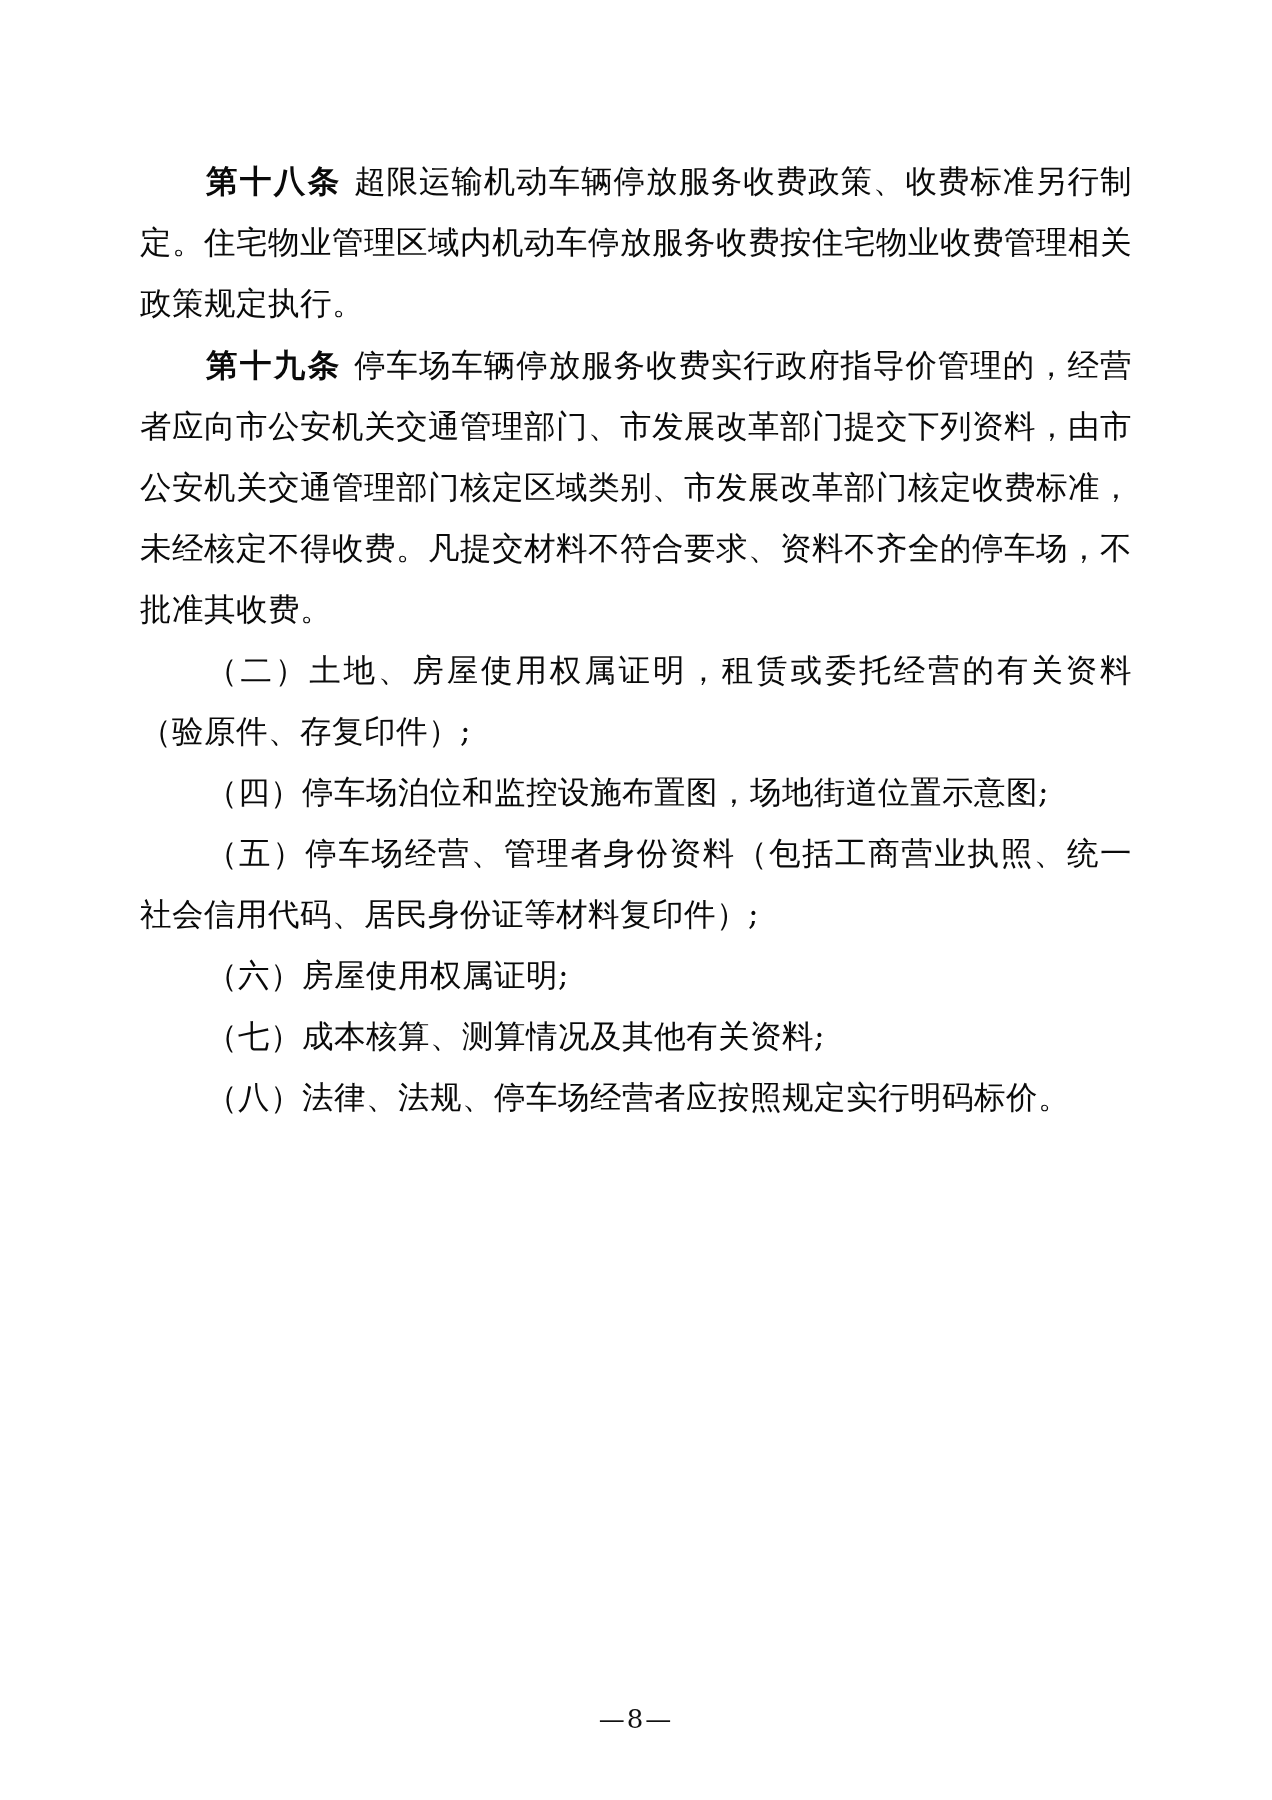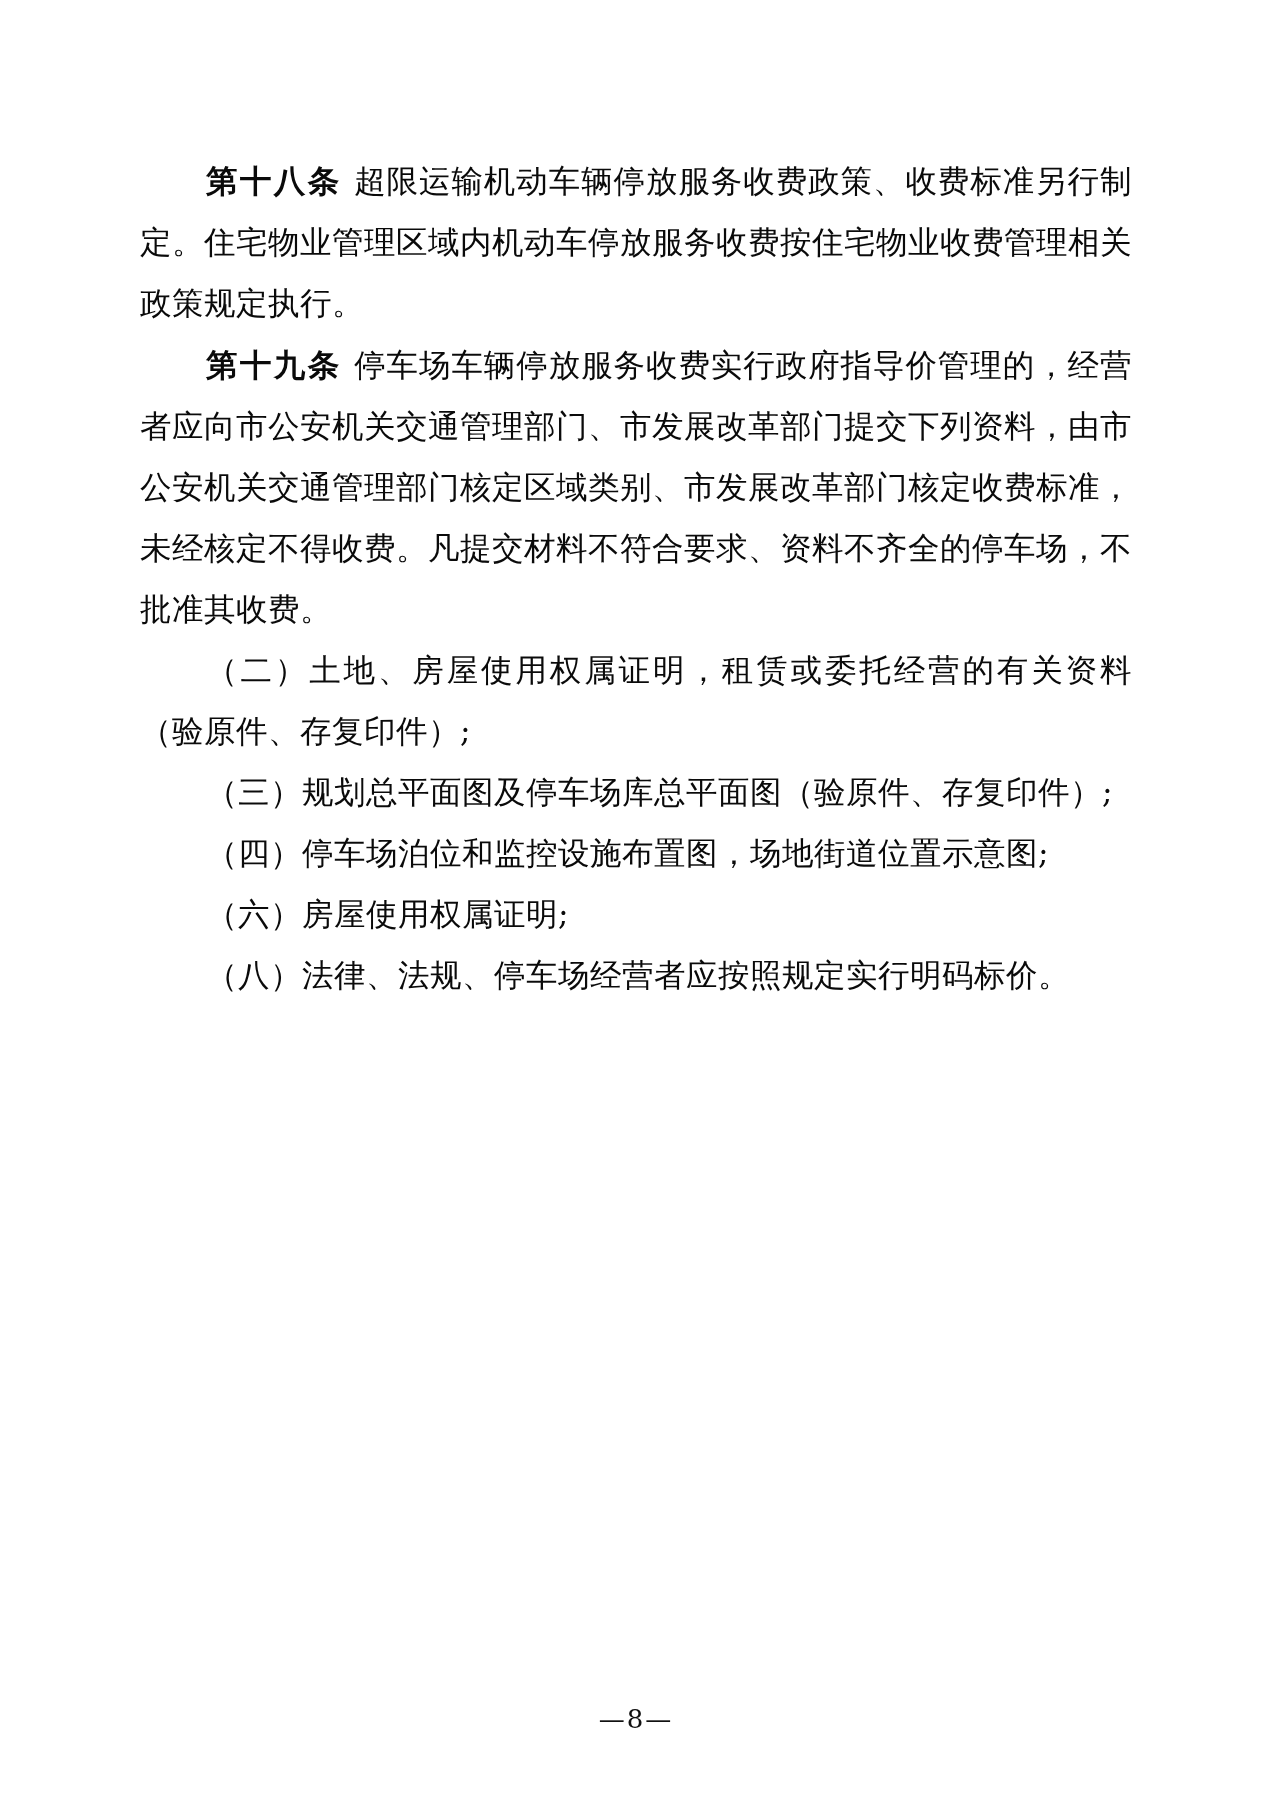--- a/index.html
+++ b/index.html
@@ -71,33 +71,36 @@
 
     <p class="para">
       <span class="lead art-title">第十九条</span><span class="art-gap"></span><span>停车场车辆停放服务收费实行政府指导价管理的，经营者应向市公安机关交通管理部门、市发展改革部门提交下列资料，由市公安机关交通管理部门核定区域类别、市发展改革部门核定收费标准，未经核定不得收费。凡提交材料不符合要求、资料不齐全的停车场，不批准其收费。</span>
     </p>
 
 
     <p class="para">
       <span class="lead">（二）土地、房屋使用权属证明，租赁或委托经营的有关资料（验原件、存复印件）;</span>
     </p>
 
-    <p class="para">
-      <span class="lead">（三）规划总平面图及停车场库总平面图（验原件、存复印件）;</span>
-    </p>
 
     <p class="para">
       <span class="lead">（四）停车场泊位和监控设施布置图，场地街道位置示意图;</span>
     </p>
 
+    <p class="para">
+      <span class="lead">（五）停车场经营、管理者身份资料（包括工商营业执照、统一社会信用代码、居民身份证等材料复印件）;</span>
+    </p>
 
     <p class="para">
       <span class="lead">（六）房屋使用权属证明;</span>
     </p>
 
+    <p class="para">
+      <span class="lead">（七）成本核算、测算情况及其他有关资料;</span>
+    </p>
 
     <p class="para">
       <span class="lead">（八）法律、法规、停车场经营者应按照规定实行明码标价。</span>
     </p>
 
 
   </div>
 
   <div class="footer">—8—</div>
 

